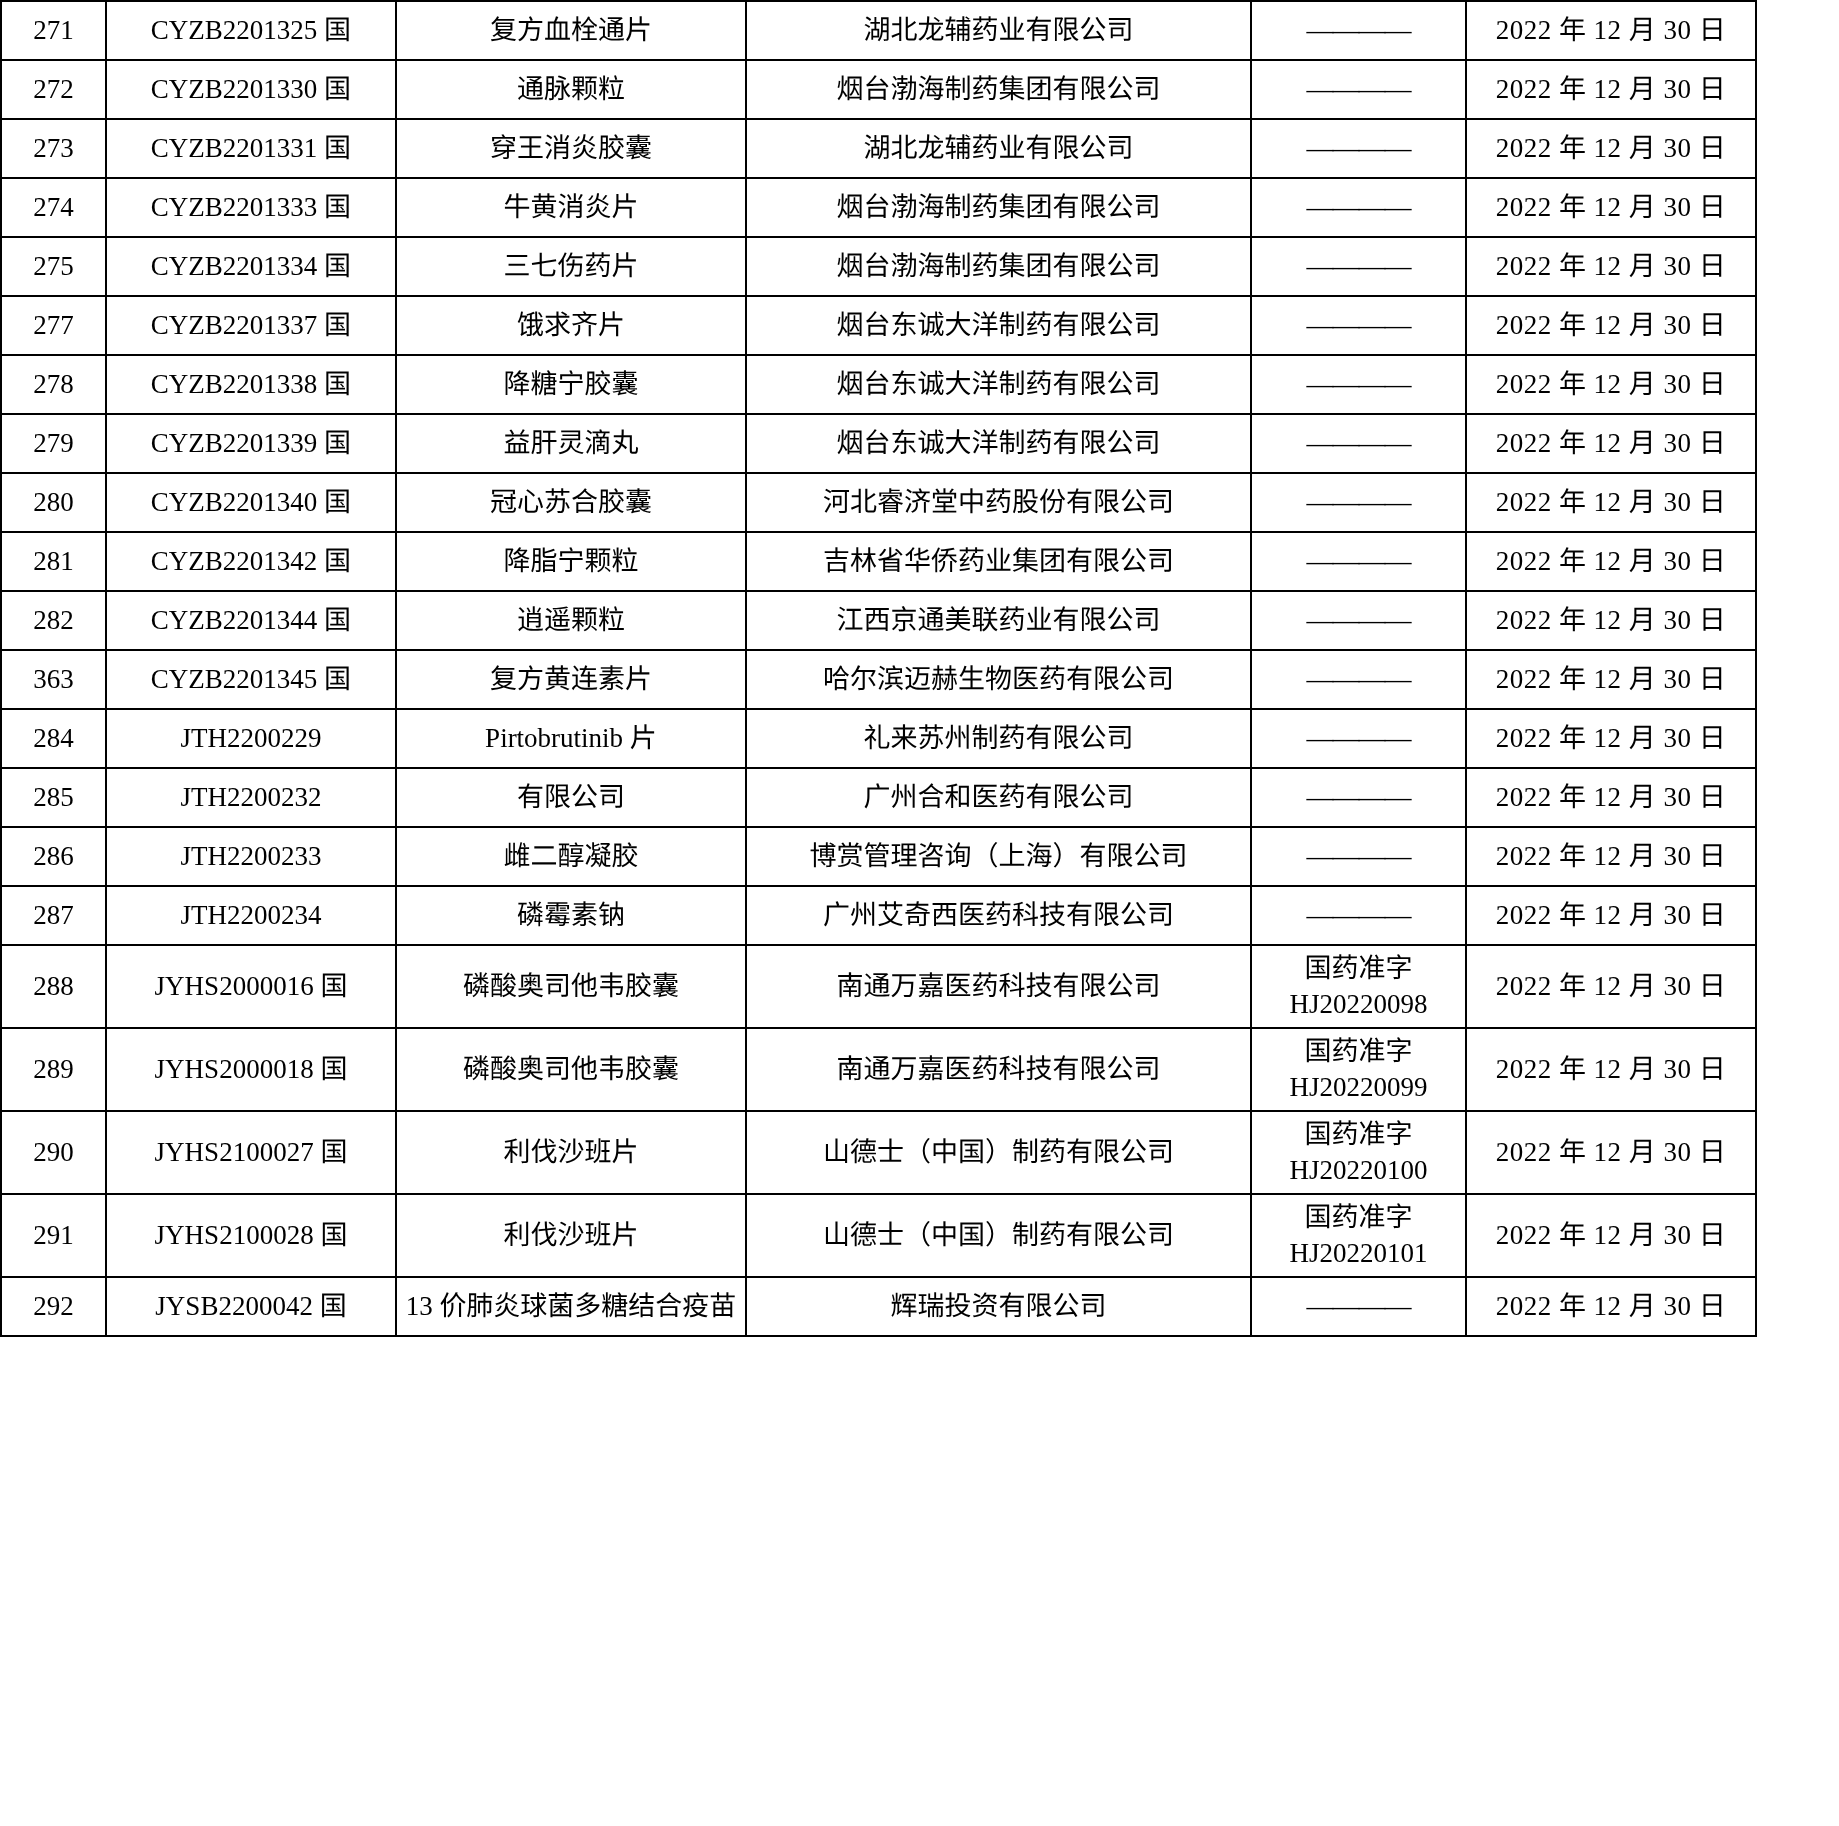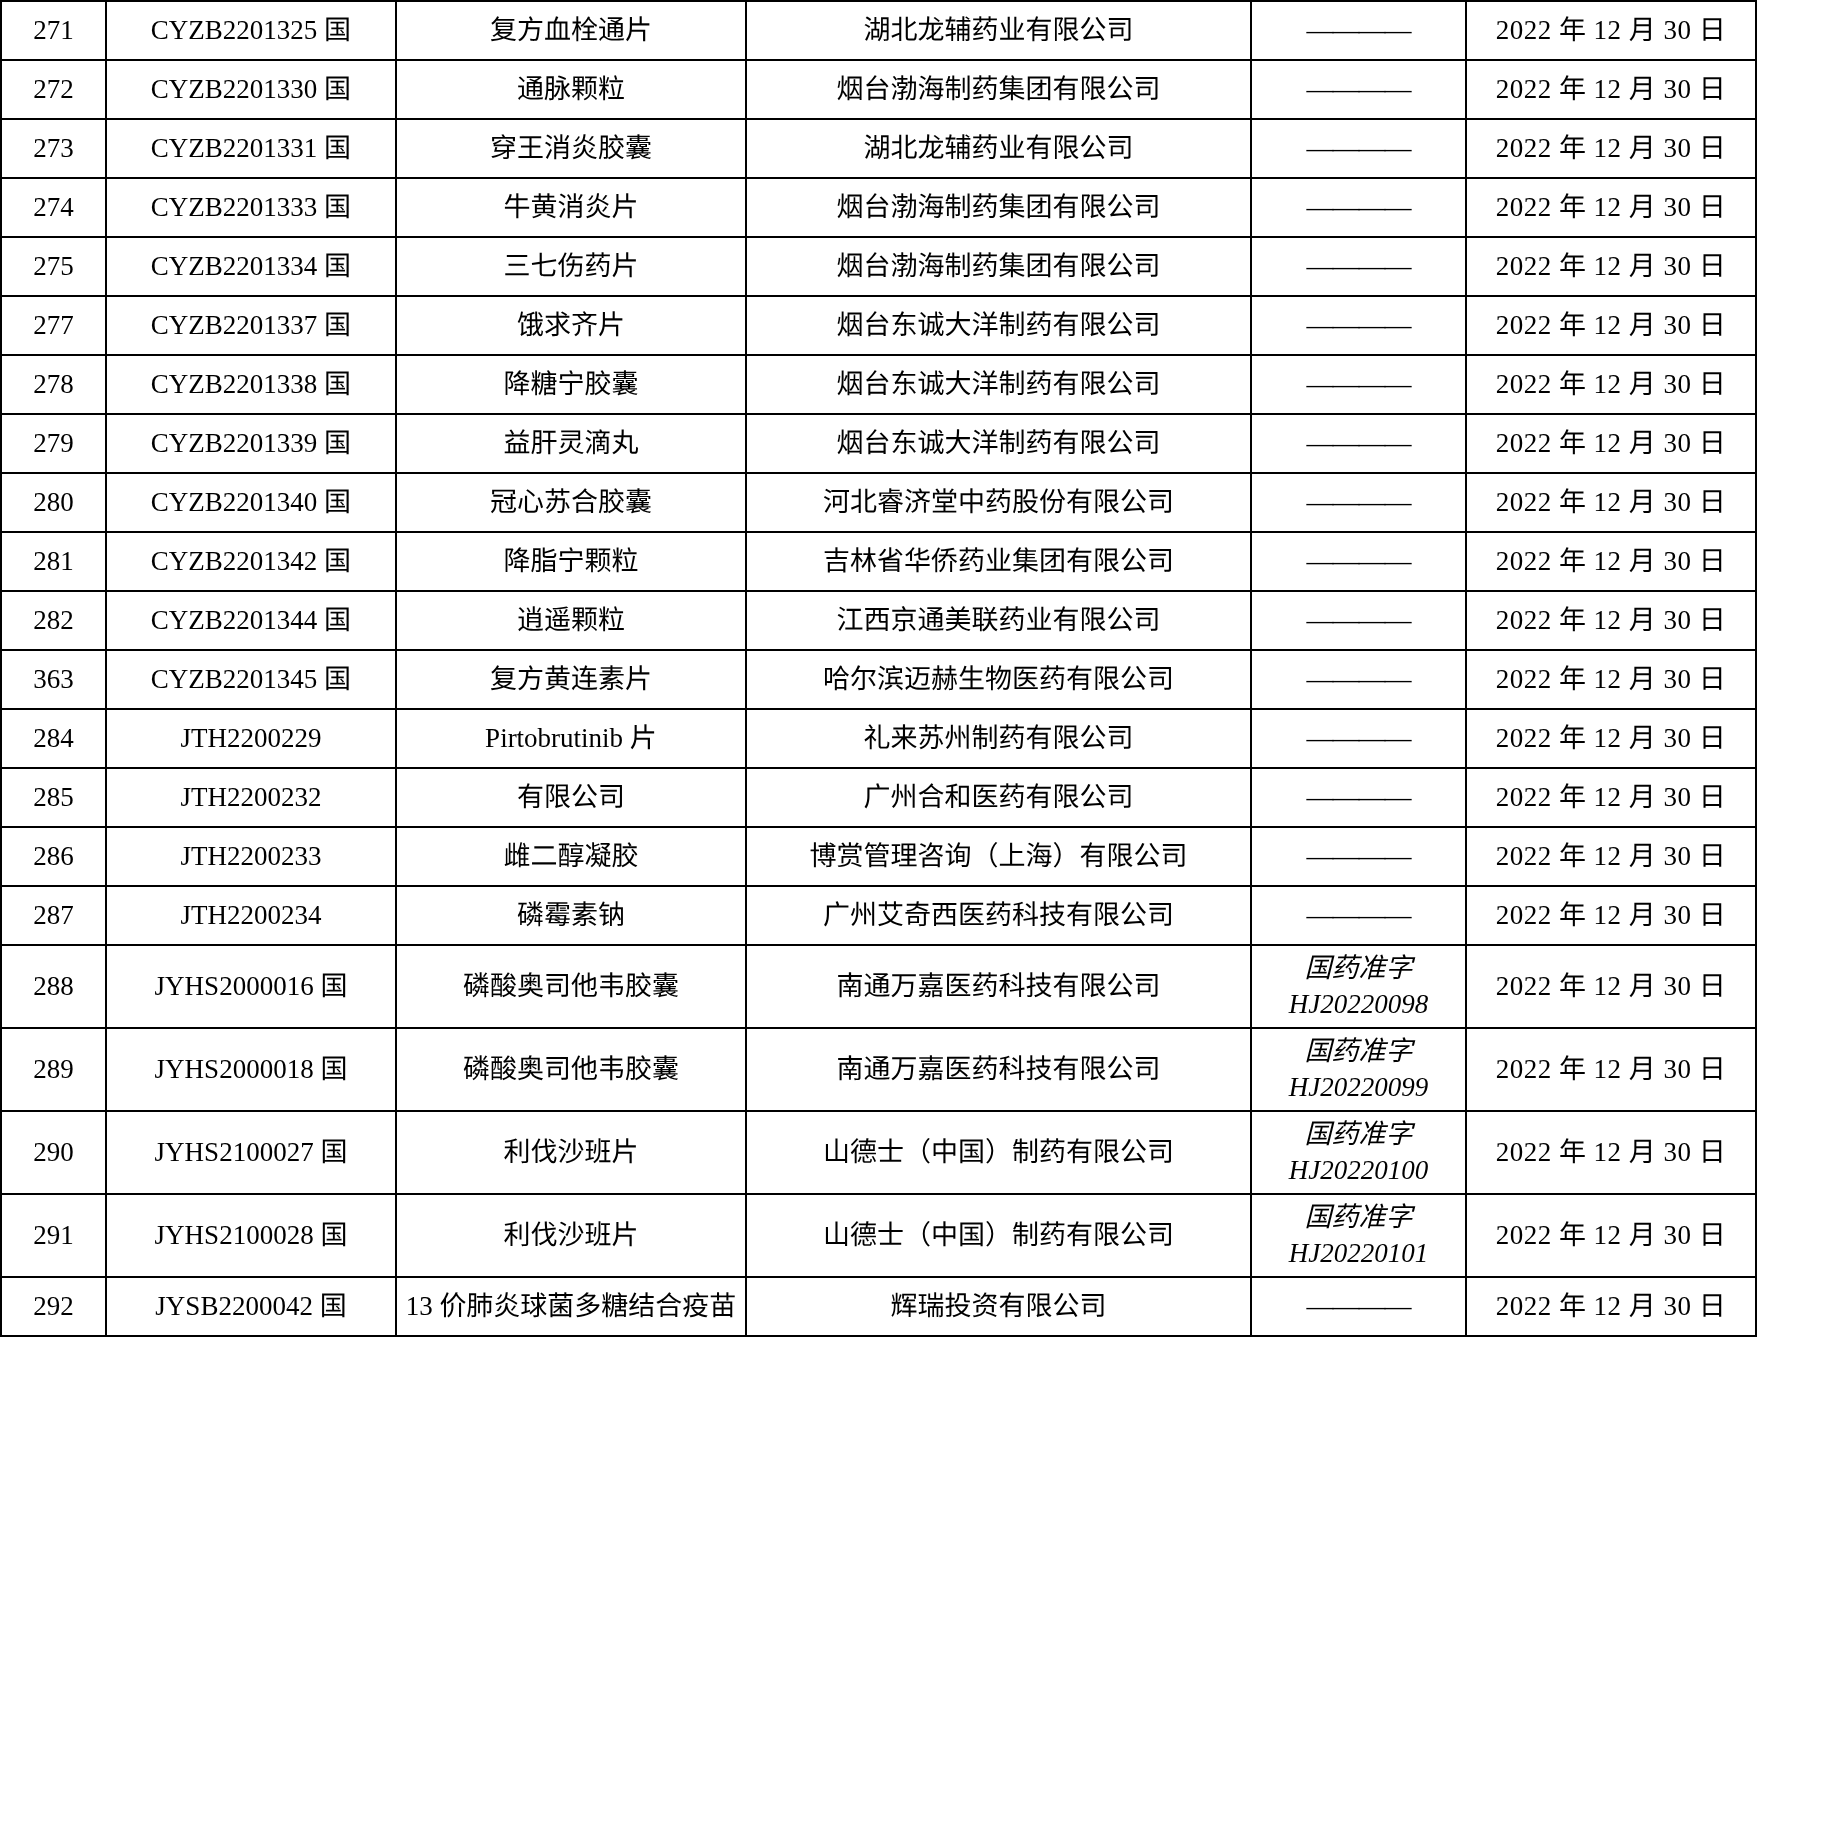--- a/index.html
+++ b/index.html
@@ -51,21 +51,20 @@
   .cell-date {
     font-size: 27px;
     letter-spacing: 0.5px;
     white-space: nowrap;
   }
   .cell-idx {
     font-size: 27px;
   }
   .appr-two-line {
     line-height: 1.75;
-    font-style: italic;
   }
   .dash {
     letter-spacing: -1px;
   }
   .tall-row { height: 118px; }
 </style>
 </head>
 <body>
 
 <table id="doc-table">

